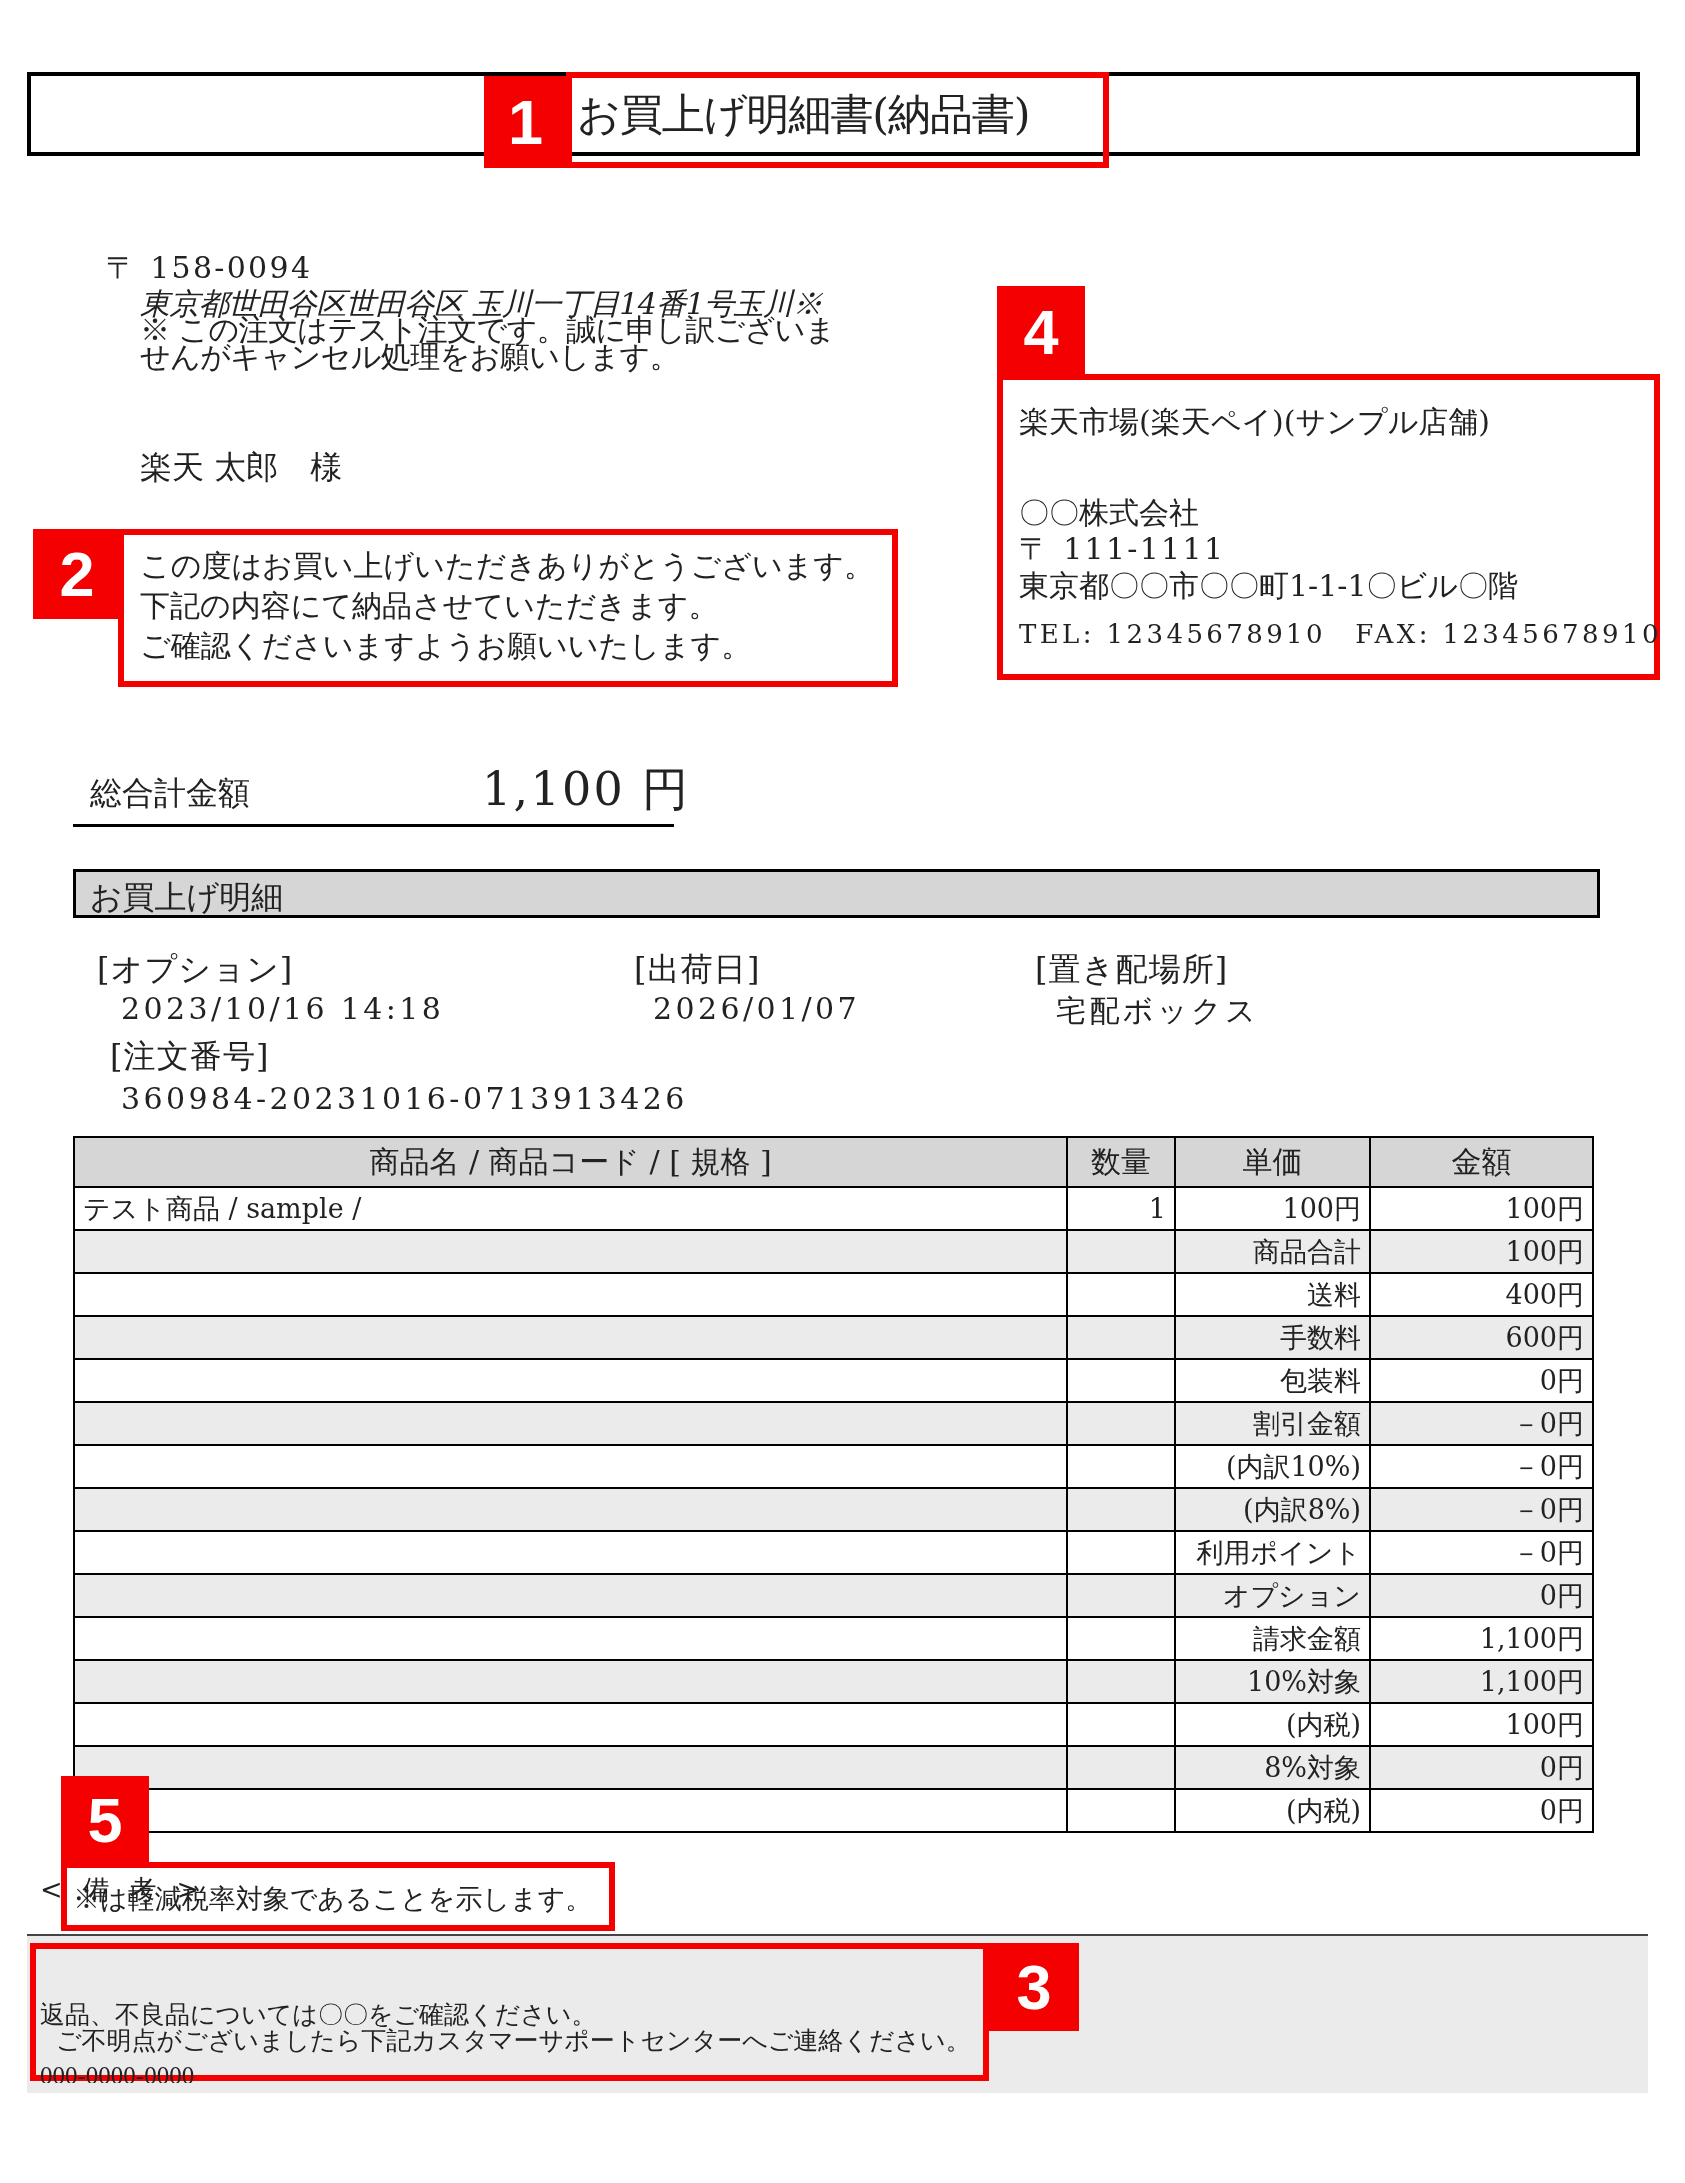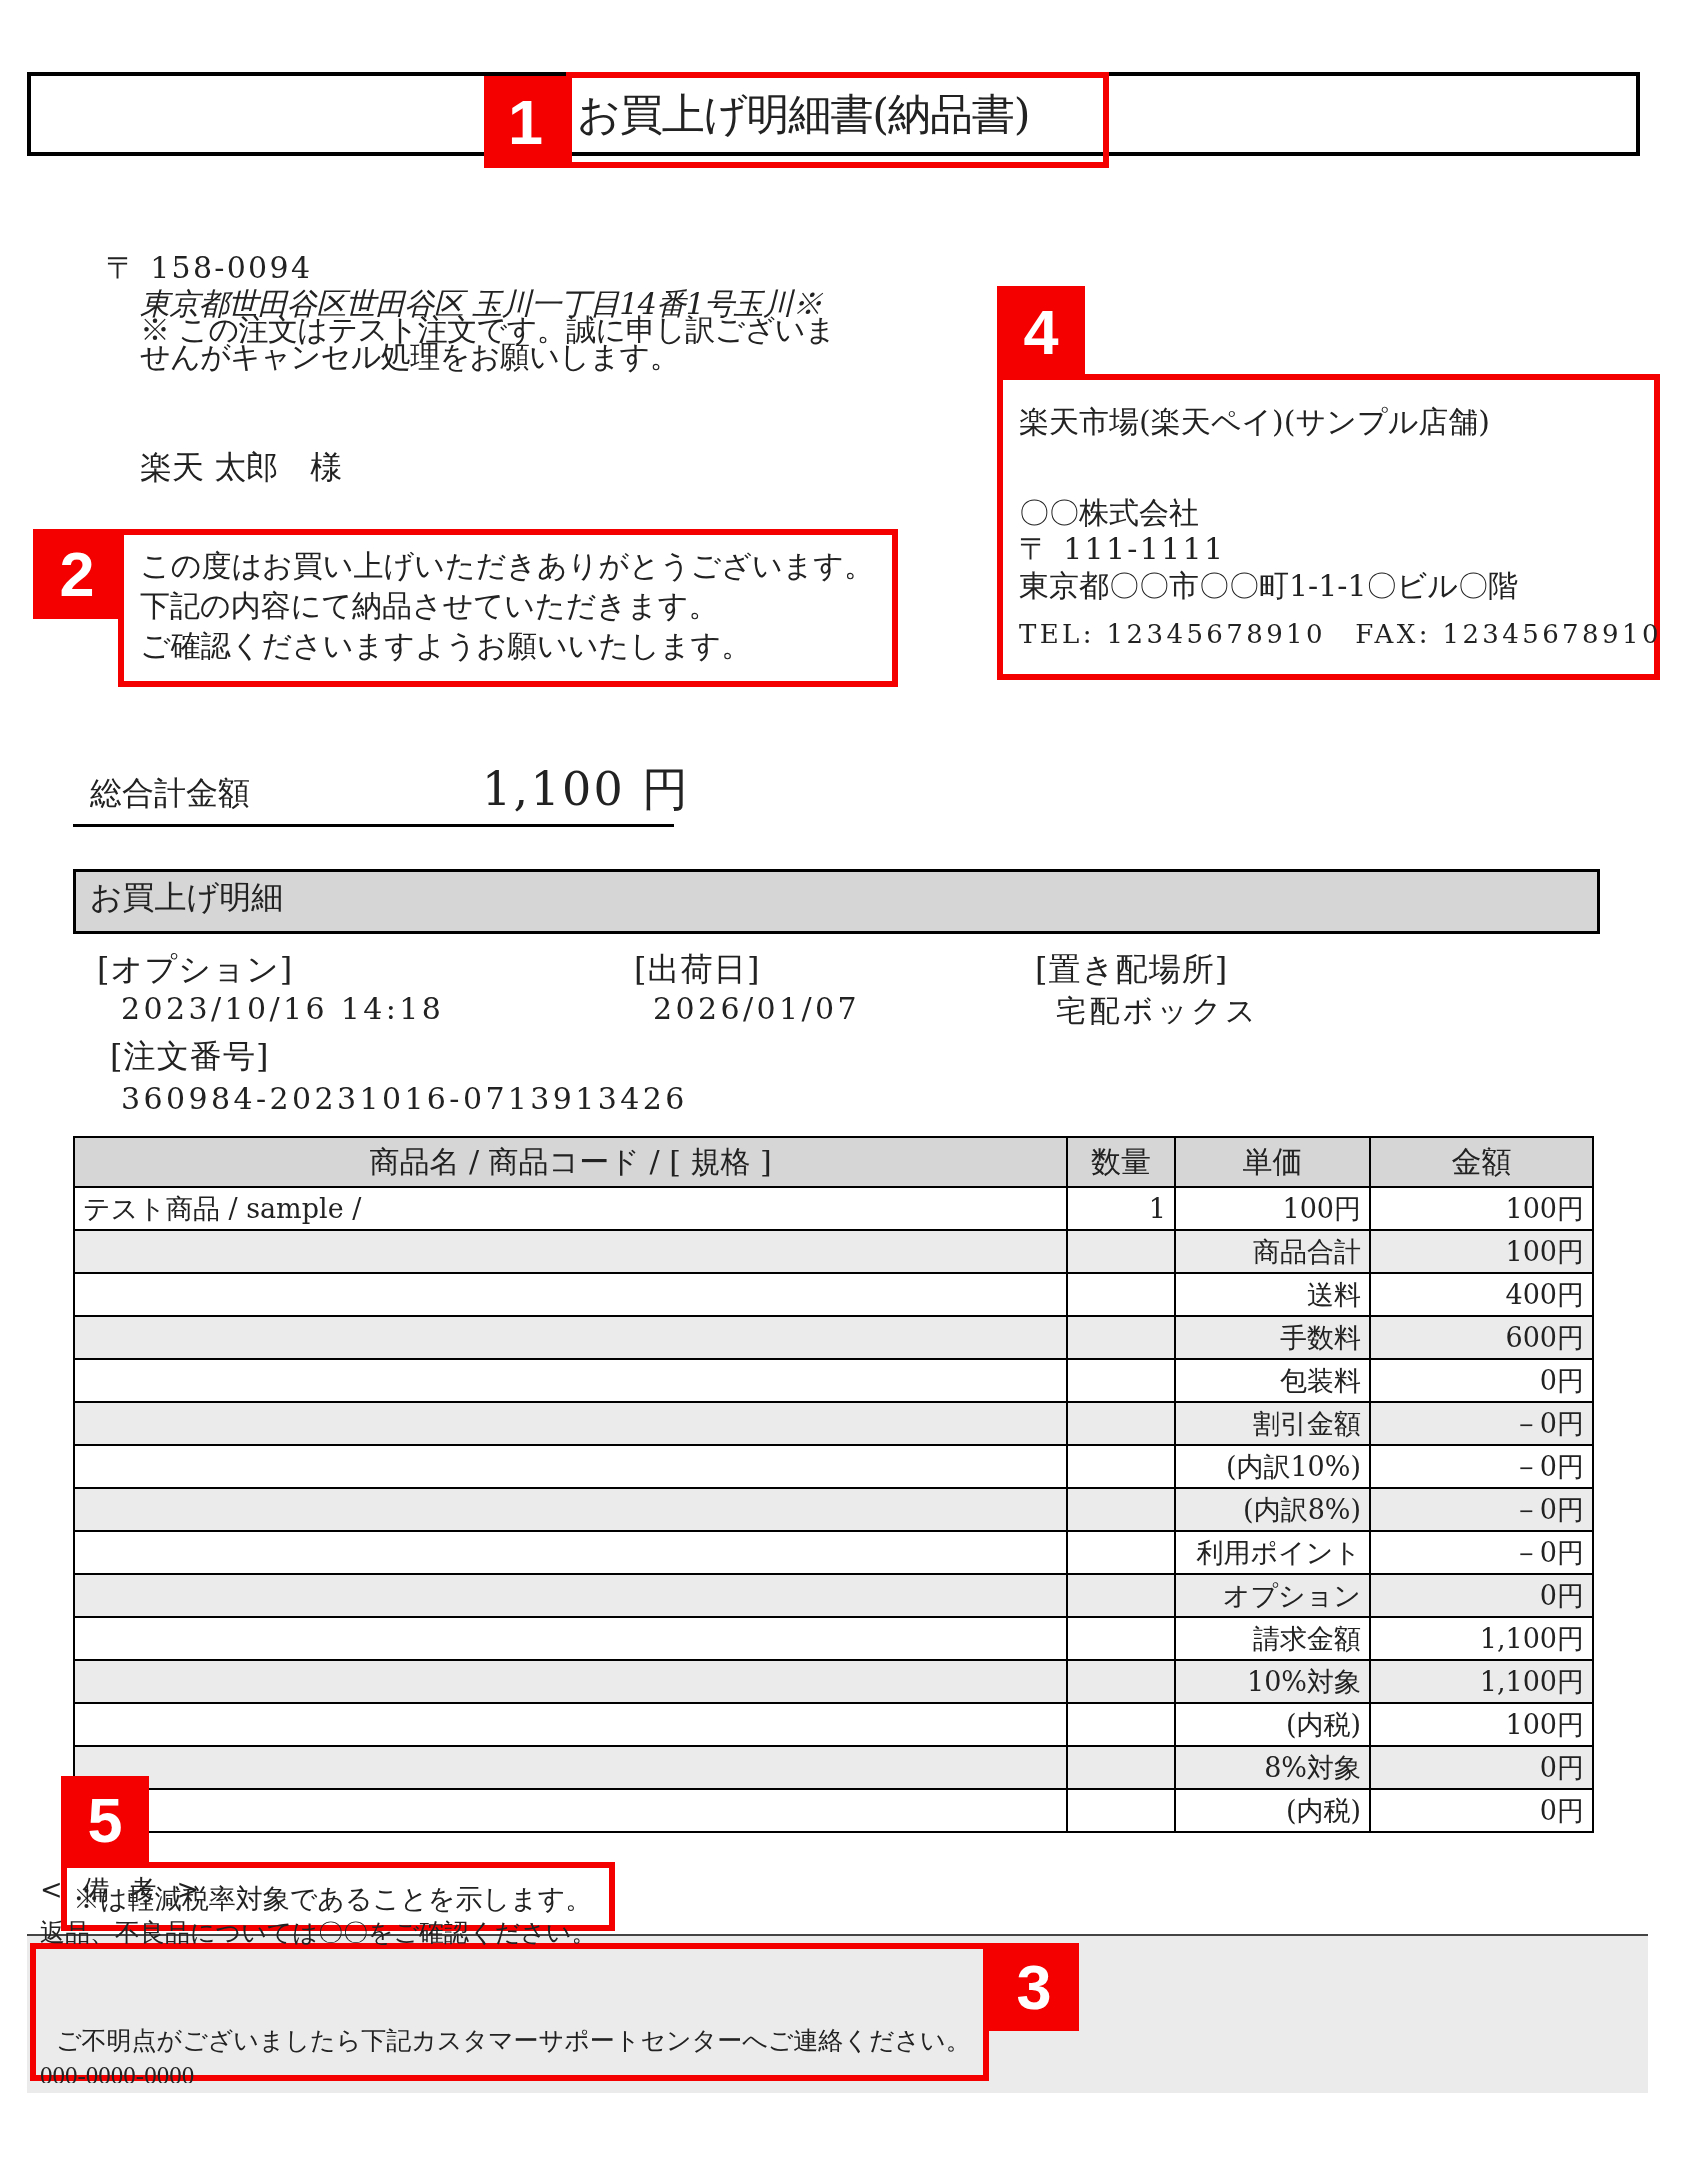--- a/index.html
+++ b/index.html
@@ -8,21 +8,21 @@
   .abs { position:absolute; }
   .title-box { left:27px; top:72px; width:1613px; height:84px; border:4.6px solid #000; box-sizing:border-box; }
   .title-text { left:577px; top:83px; font-size:43px; line-height:63px; white-space:nowrap; letter-spacing:-1.1px;text-align:center; }
   .badge { background:#f50000; color:#fff; font-family:"Liberation Sans","DejaVu Sans",sans-serif; font-weight:bold;
            display:flex; align-items:center; justify-content:center; font-size:63px; }
   .redbox { border:6.9px solid #f50000; box-sizing:border-box; }
   .txt { font-size:30px; line-height:33px; white-space:nowrap; }
   .addr { font-size:30px; line-height:26px; white-space:nowrap; letter-spacing:-0.6px; }
   .total-label { font-size:32px; }
   .total-value { font-size:46px; letter-spacing:2.3px; }
-  .section-head { left:73px; top:869px; width:1527px; height:65px; border:3.4px solid #000; box-sizing:border-box;
+  .section-head { left:73px; top:869px; width:1527px; height:49px; border:3.4px solid #000; box-sizing:border-box;
                   background:#d6d6d6; font-size:32px; line-height:50px; padding-left:13.7px; }
   .info-label { font-size:32px; letter-spacing:1.1px; white-space:nowrap; }
   .info-value { font-size:30px; letter-spacing:3.4px; white-space:nowrap; }
   table.items { position:absolute; left:73px; top:1136px; width:1519px; border-collapse:collapse; table-layout:fixed; }
   table.items th, table.items td { border:2.3px solid #000; height:41px; padding:0 8px; font-size:27px; white-space:nowrap; overflow:hidden; }
   table.items th { background:#d6d6d6; font-weight:normal; height:48px; font-size:30px; }
   table.items tr.alt td { background:#ebebeb; }
   table.items td.num, table.items td.lbl { text-align:right; }
   .remarks { left:27px; top:1934px; width:1621px; height:159px; background:#ebebeb; border-top:2.3px solid #444; box-sizing:border-box; }
   .remarks-title { font-size:27px; letter-spacing:5.7px; }
@@ -181,16 +181,16 @@
 </table>
 
 <div class="abs badge" style="left:61px;top:1776px;width:88px;height:87px;">5</div>
 <div class="abs" style="left:61px;top:1862px;width:554px;height:69px;border:6.9px solid #f50000;box-sizing:border-box;background:#fff;"></div>
 <div class="abs txt" style="left:73px;top:1882px;font-size:27px;">※は軽減税率対象であることを示します。</div>
 
 <div class="abs remarks"></div>
 <div class="abs redbox" style="left:30px;top:1943px;width:959px;height:138px;"></div>
 <div class="abs badge" style="left:989px;top:1943px;width:90px;height:88px;">3</div>
 <div class="abs remarks-title" style="left:40px;top:1872px;">&lt; 備 考 &gt;</div>
-<div class="abs remarks-line" style="left:40px;top:1916px;">返品、不良品については〇〇をご確認ください。</div>
+<div class="abs remarks-line" style="left:40px;top:1998px;">返品、不良品については〇〇をご確認ください。</div>
 <div class="abs remarks-line" style="left:56px;top:2024px;">ご不明点がございましたら下記カスタマーサポートセンターへご連絡ください。</div>
 <div class="abs remarks-line" style="left:40px;top:2062px;height:20.6px;overflow:hidden;font-family:Liberation Serif, serif;">000-0000-0000</div>
 
 
 </body></html>

